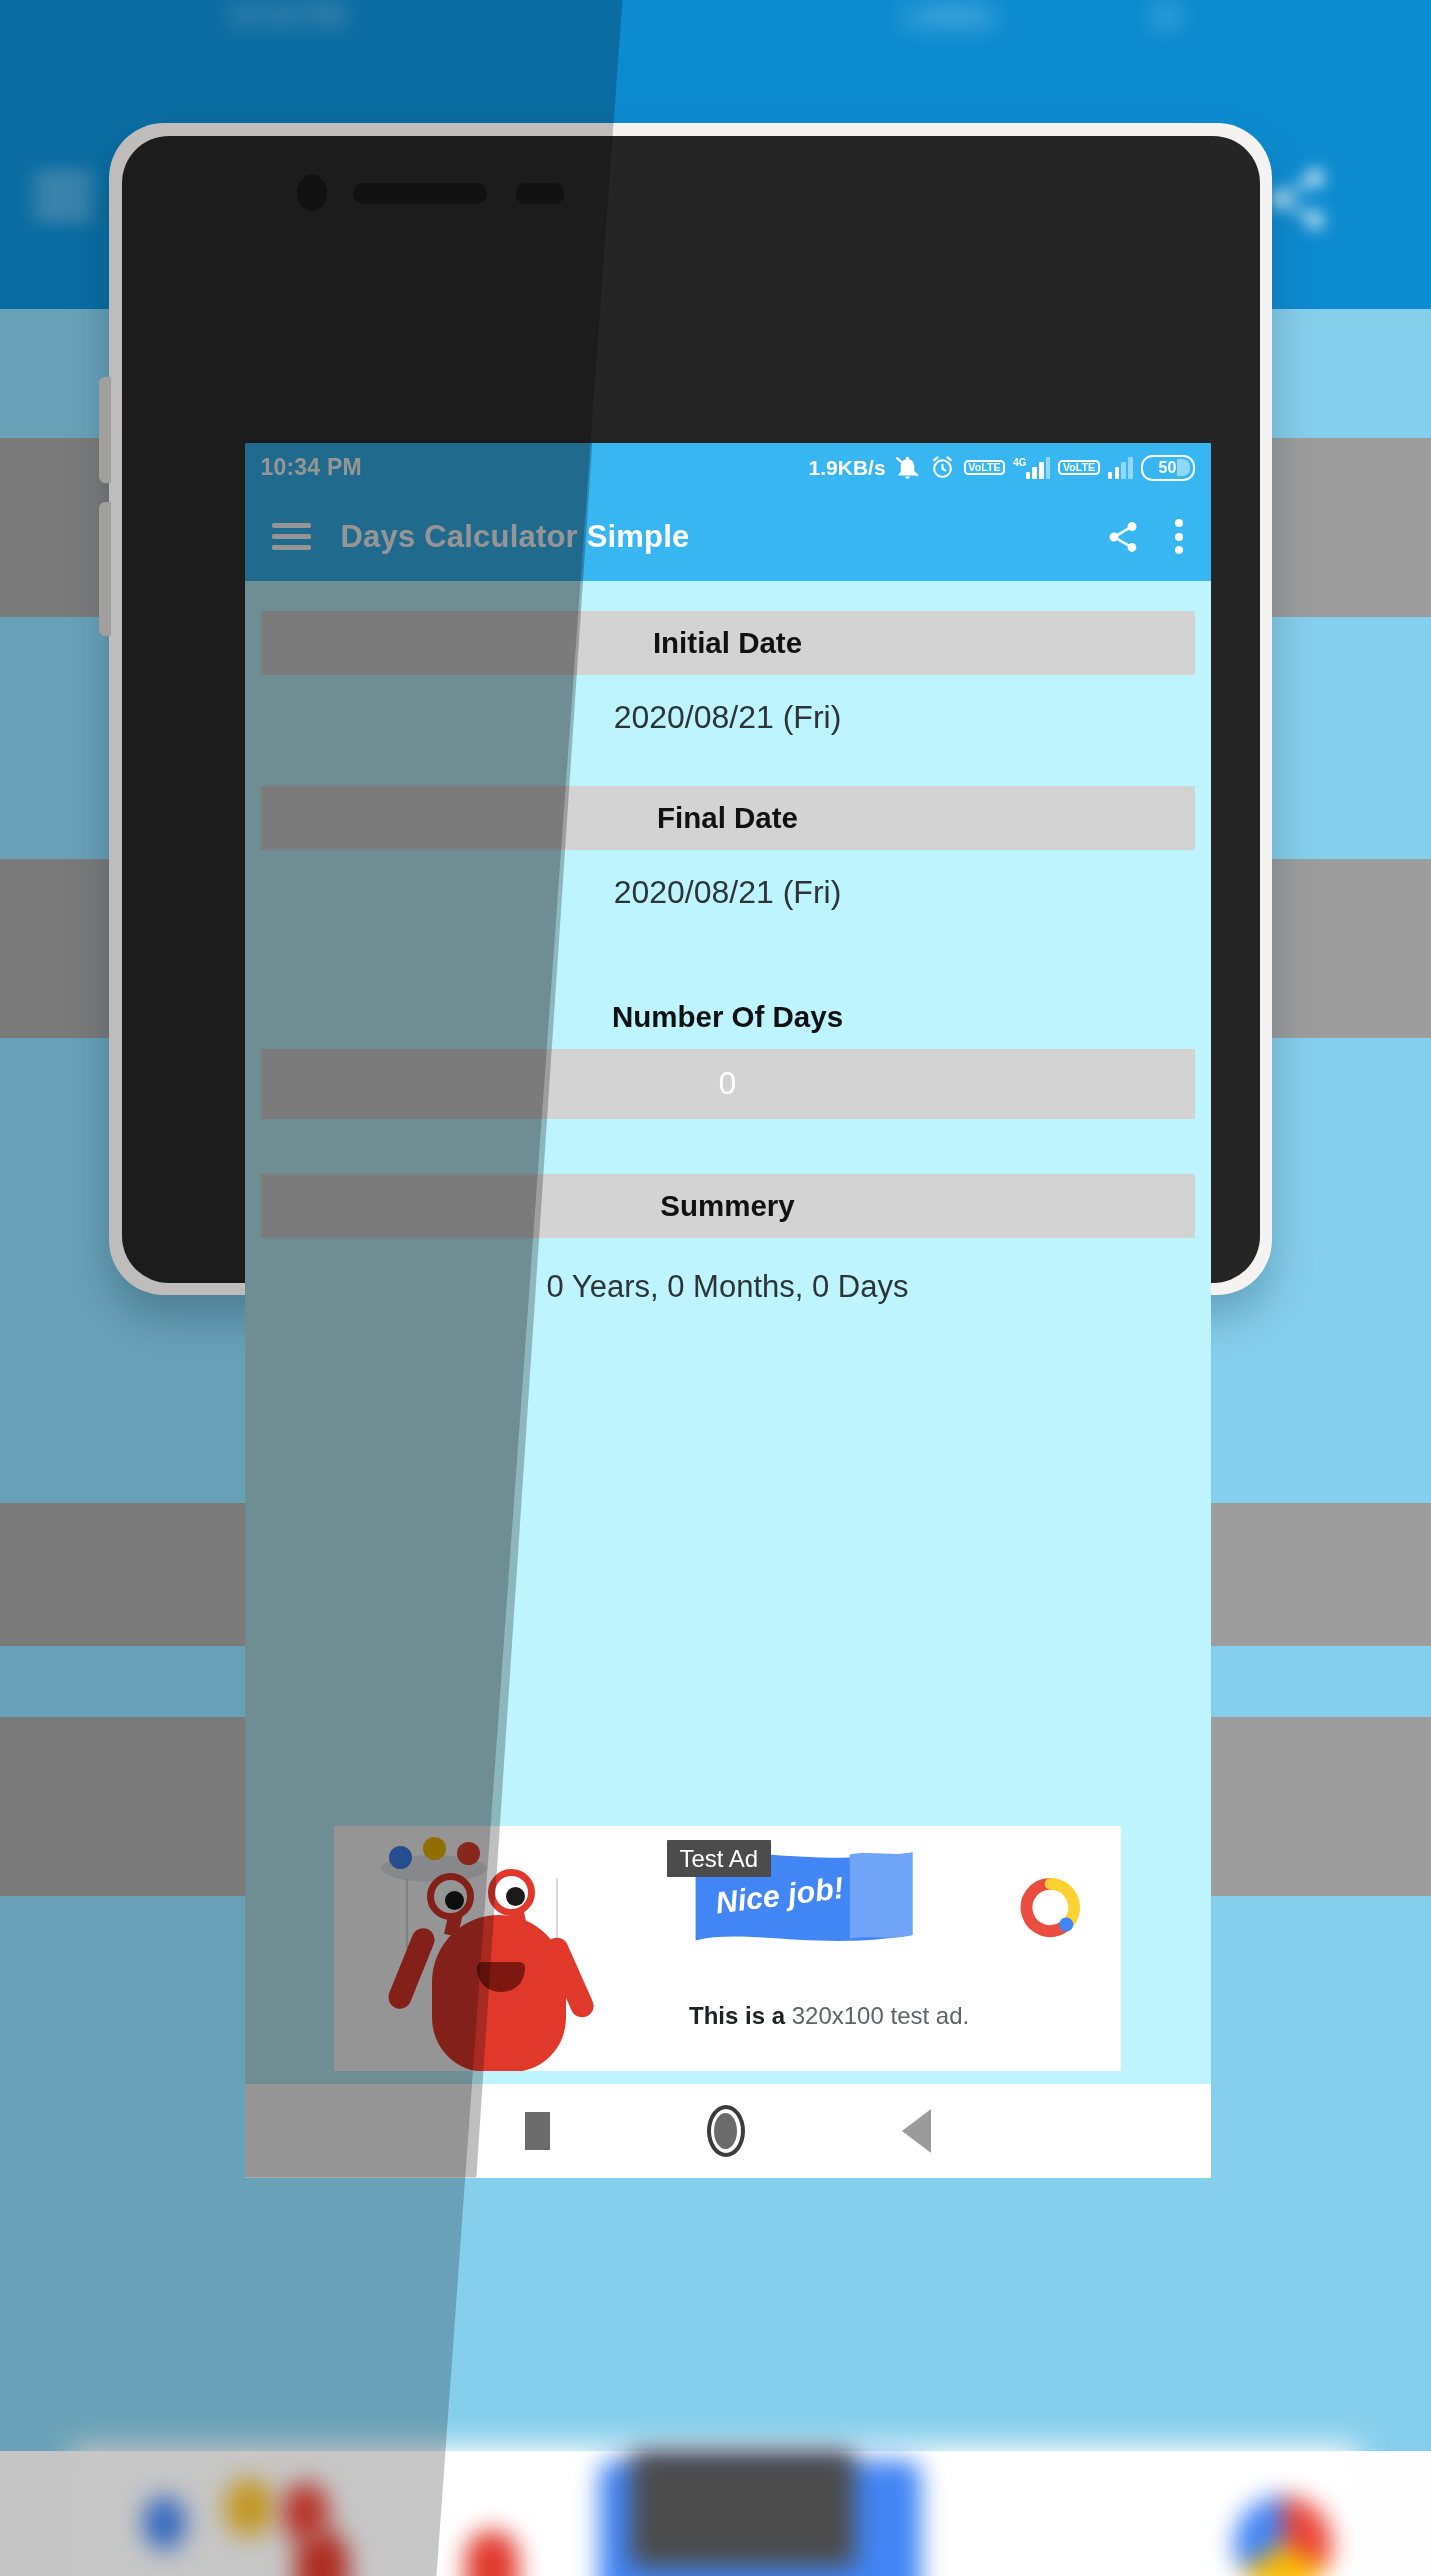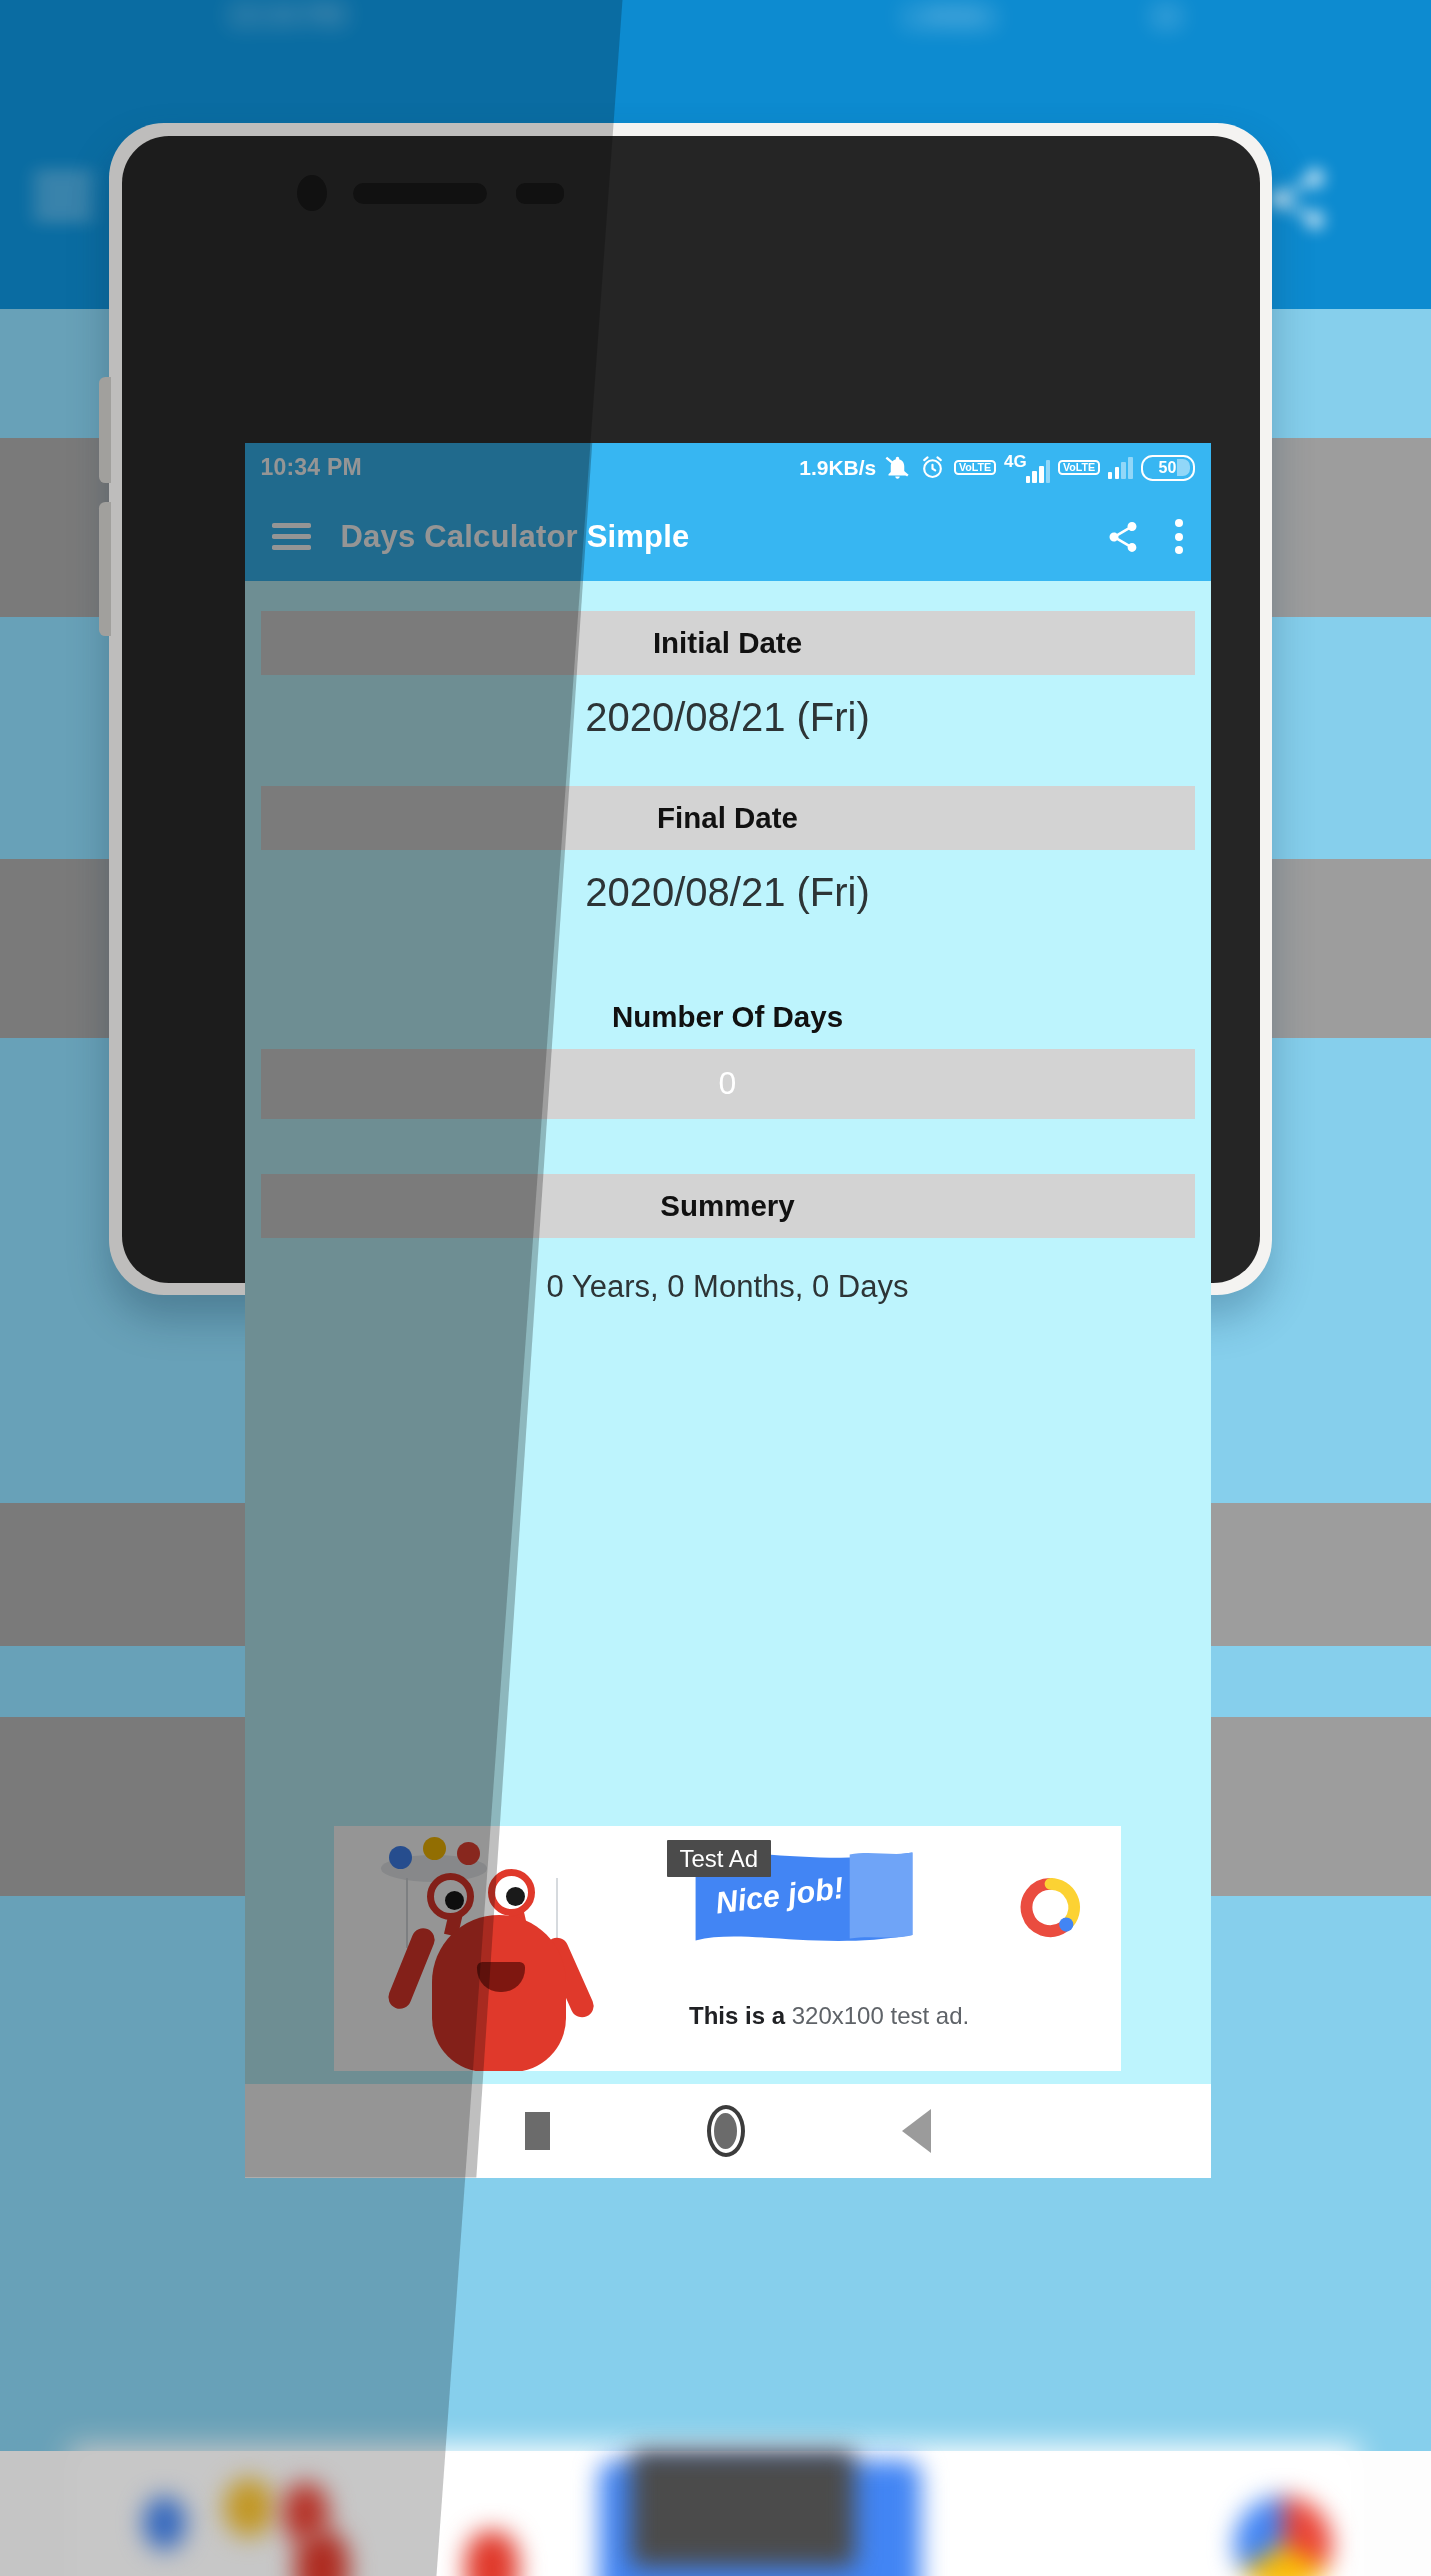--- a/index.html
+++ b/index.html
@@ -120,21 +120,21 @@
     border: 2.3px solid #fff; border-radius: 4.5px;
     padding: 0.9px 2.7px; line-height: 0.92;
     font-size: 10.7px; font-weight: bold; text-align: center;
   }
   .bars { display: flex; align-items: flex-end; gap: 2.2px; height: 23px; }
   .bars b { display: block; width: 4.5px; background: #fff; border-radius: 0.9px; }
   .bars b:nth-child(1){height:7.2px}.bars b:nth-child(2){height:11.6px}
   .bars b:nth-child(3){height:17px}.bars b:nth-child(4){height:22.4px}
   .bars.dim b:nth-child(3),.bars.dim b:nth-child(4){opacity:.45}
   .bars.dim2 b:nth-child(4){opacity:.45}
-  .gen-label { font-size: 17px; font-weight: bold; margin-bottom: 10.7px; margin-right: -1.8px;}
+  .gen-label { font-size: 10px; font-weight: bold; margin-bottom: 10.7px; margin-right: -1.8px;}
   .batt {
     border: 2.5px solid #fff; border-radius: 11.6px;
     width: 54px; height: 26px; position: relative;
     display: flex; align-items: center; justify-content: center;
     font-size: 16px; font-weight: bold;
   }
   .batt::after{
     content:""; position:absolute; right:2.7px; top:2.7px; bottom:2.7px; width:12.5px;
     background: rgba(255,255,255,0.45); border-radius: 0 7.2px 7.2px 0;
   }
@@ -171,21 +171,21 @@
     margin: 0 0 0 0;
     background: #d3d3d3;
     height: 64px;
     display: flex; align-items: center; justify-content: center;
     color: #111;
     font-size: 29.5px; font-weight: bold;
   }
   .val-row {
     height: 86px;
     display: flex; align-items: center; justify-content: center;
-    font-size: 40px; color: #2d3436;
+    font-size: 32px; color: #2d3436;
   }
   .sp-28 { height: 25px; }
   .sp-34 { height: 30px; }
   .plain-hdr {
     height: 63px; display:flex; align-items:center; justify-content:center;
     font-size: 29.5px; font-weight: bold; color:#111;
   }
   .sum-row {
     height: 98px; display:flex; align-items:center; justify-content:center;
     font-size: 31px; color:#2d3436;

